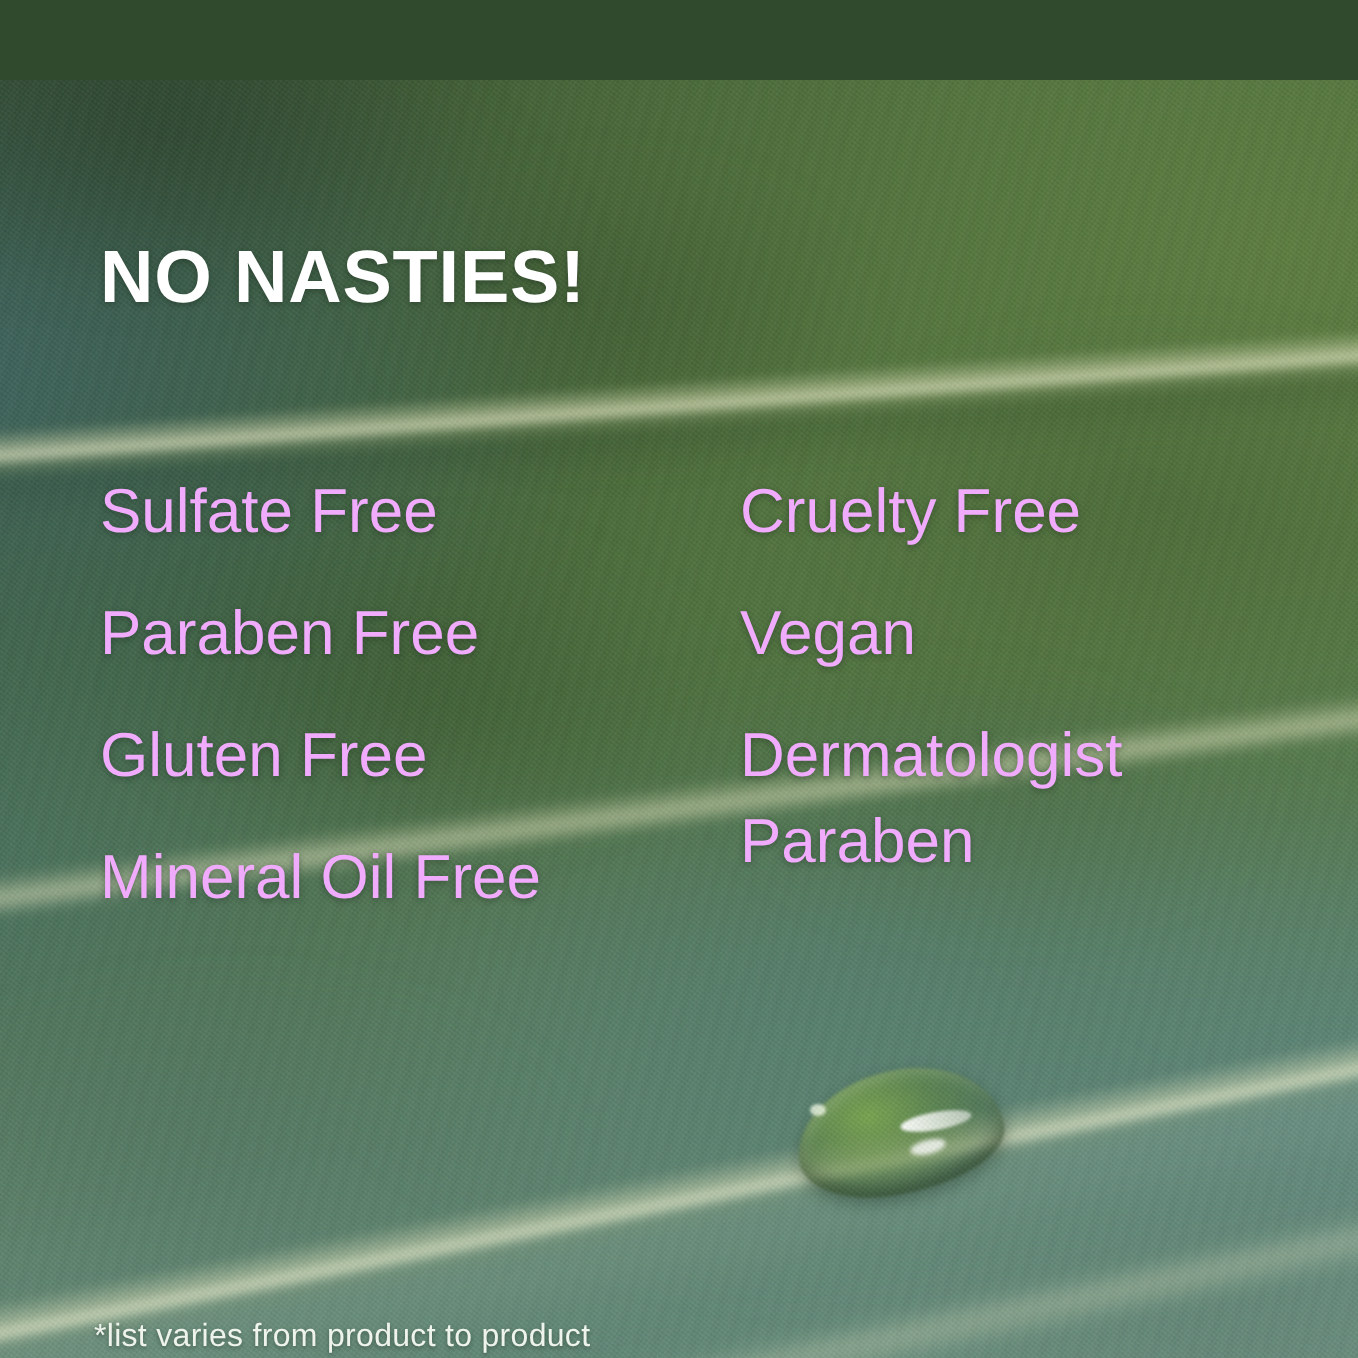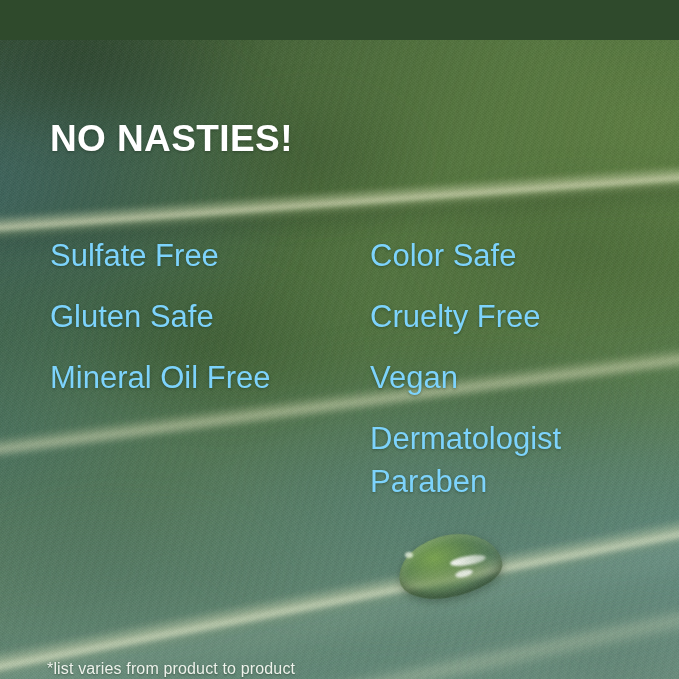--- a/index.html
+++ b/index.html
@@ -239,21 +239,21 @@
     display: flex;
     flex-direction: column;
   }
   .col-left  { width: 320px; }
   .col-right { width: 280px; }
 
   .claim {
     font-size: 31px;
     font-weight: 300;
     line-height: 43px;
-    color: #7dd3fc;
+    color: #f0abfc;
     text-shadow: 0 1px 3px rgba(22,40,24,0.42);
     height: 61px;
     white-space: pre-line;
   }
   .claim.tall { height: auto; }
 
   .footnote {
     position: absolute;
     left: 47px;
     top: 620px;
@@ -290,26 +290,26 @@
   <div class="bg-layer bg-grain"></div>
 
   <div class="content">
 
     <div class="headline">NO NASTIES!</div>
 
     <div class="claims">
 
       <div class="col col-left">
         <div class="claim">Sulfate Free</div>
-        <div class="claim">Gluten Safe</div>
+        <div class="claim">Paraben Free</div>
+        <div class="claim">Gluten Free</div>
         <div class="claim">Mineral Oil Free</div>
       </div>
 
       <div class="col col-right">
-        <div class="claim">Color Safe</div>
         <div class="claim">Cruelty Free</div>
         <div class="claim">Vegan</div>
         <div class="claim tall">Dermatologist
 Paraben</div>
       </div>
 
     </div>
 
     <div class="footnote">*list varies from product to product</div>
 

